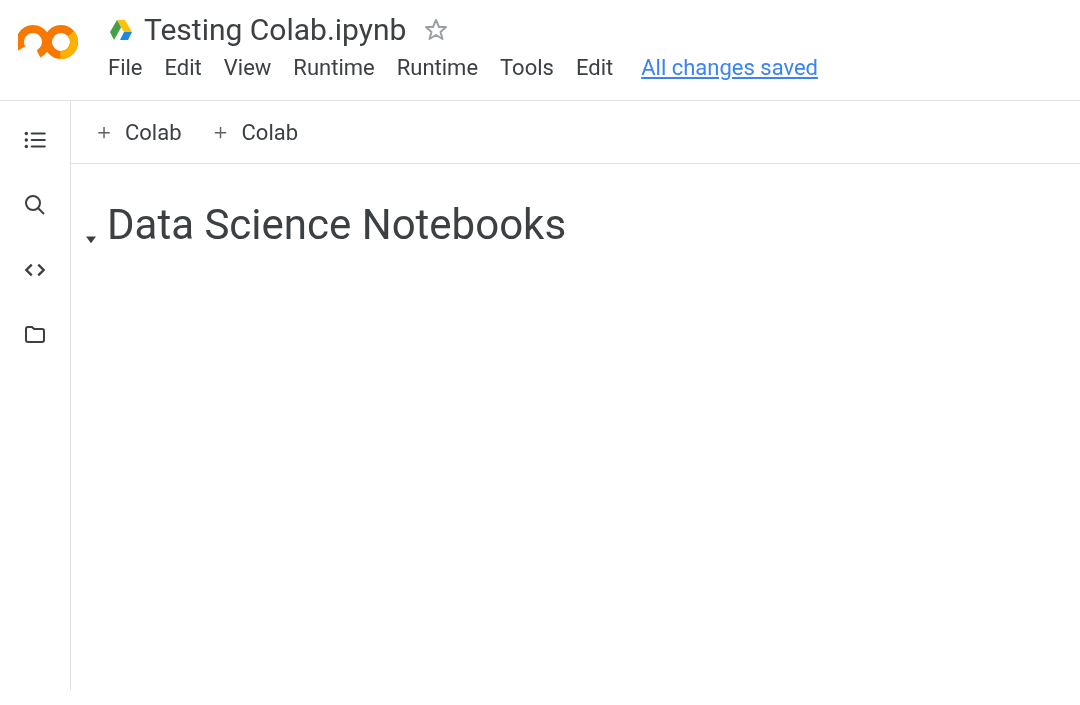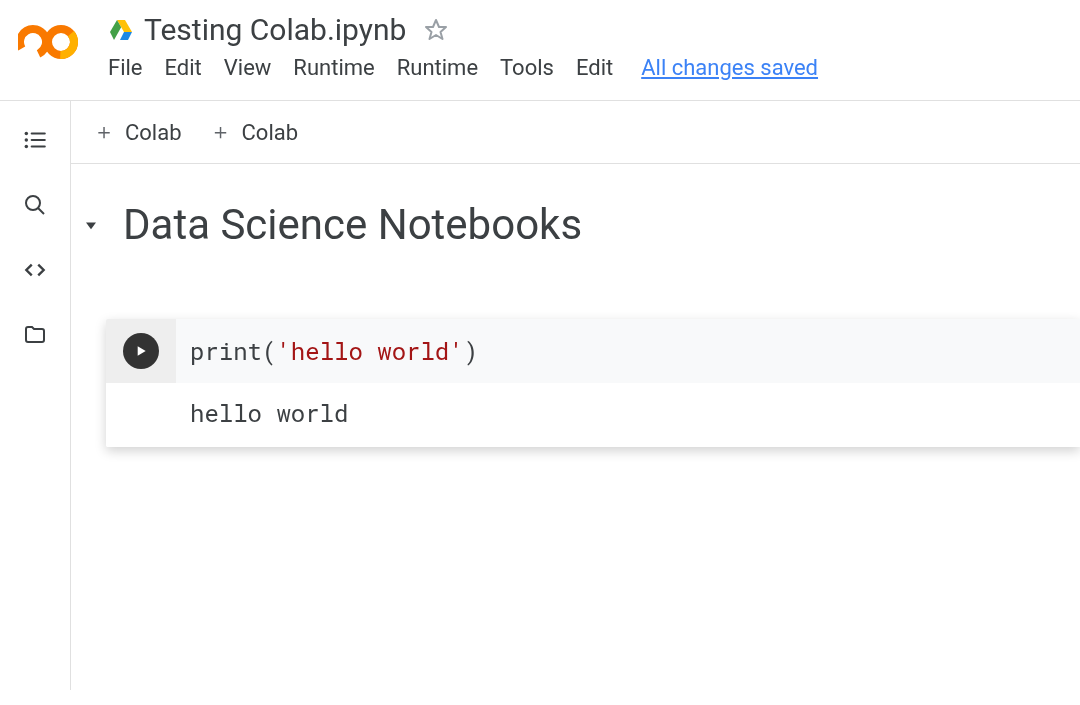--- a/index.html
+++ b/index.html
@@ -125,22 +125,22 @@
       cursor: pointer;
     }
     .plus { font-size: 22px; font-weight: 400; color: #5f6368; }
 
     .cells {
       padding: 36px 0 0 10px;
     }
 
     .heading-cell {
       display: flex;
-      align-items: center;
-      gap: 22px;
+      align-items: flex-end;
+      gap: 6px;
       margin-bottom: 70px;
     }
     .collapse-arrow {
       color: #3c4043;
       cursor: pointer;
       display: flex;
       align-items: center;
     }
     .notebook-h1 {
       font-size: 42px;
@@ -304,33 +304,17 @@
 
       <div class="heading-cell">
         <span class="collapse-arrow">
           <svg viewBox="0 0 24 24" width="20" height="20" fill="#3c4043">
               <polygon points="6,9 18,9 12,17"></polygon>
             </svg>
         </span>
         <span class="notebook-h1">Data Science Notebooks</span>
       </div>
 
-      <div class="code-cell">
-        <div class="code-input-row">
-          <div class="run-gutter">
-            <div class="run-btn">
-              <svg viewBox="0 0 24 24" width="16" height="16" fill="#fff">
-                  <polygon points="7,5 19,12 7,19"></polygon>
-                </svg>
-            </div>
-          </div>
-          <div class="code-editor"><span class="tok-func">print</span><span class="tok-paren">(</span><span class="tok-str">'hello world'</span><span class="tok-paren">)</span></div>
-        </div>
-        <div class="code-output-row">
-          <div class="output-gutter"></div>
-          <div class="code-output">hello world</div>
-        </div>
-      </div>
 
     </div>
 
   </div>
 </div>
 
 </body></html>

